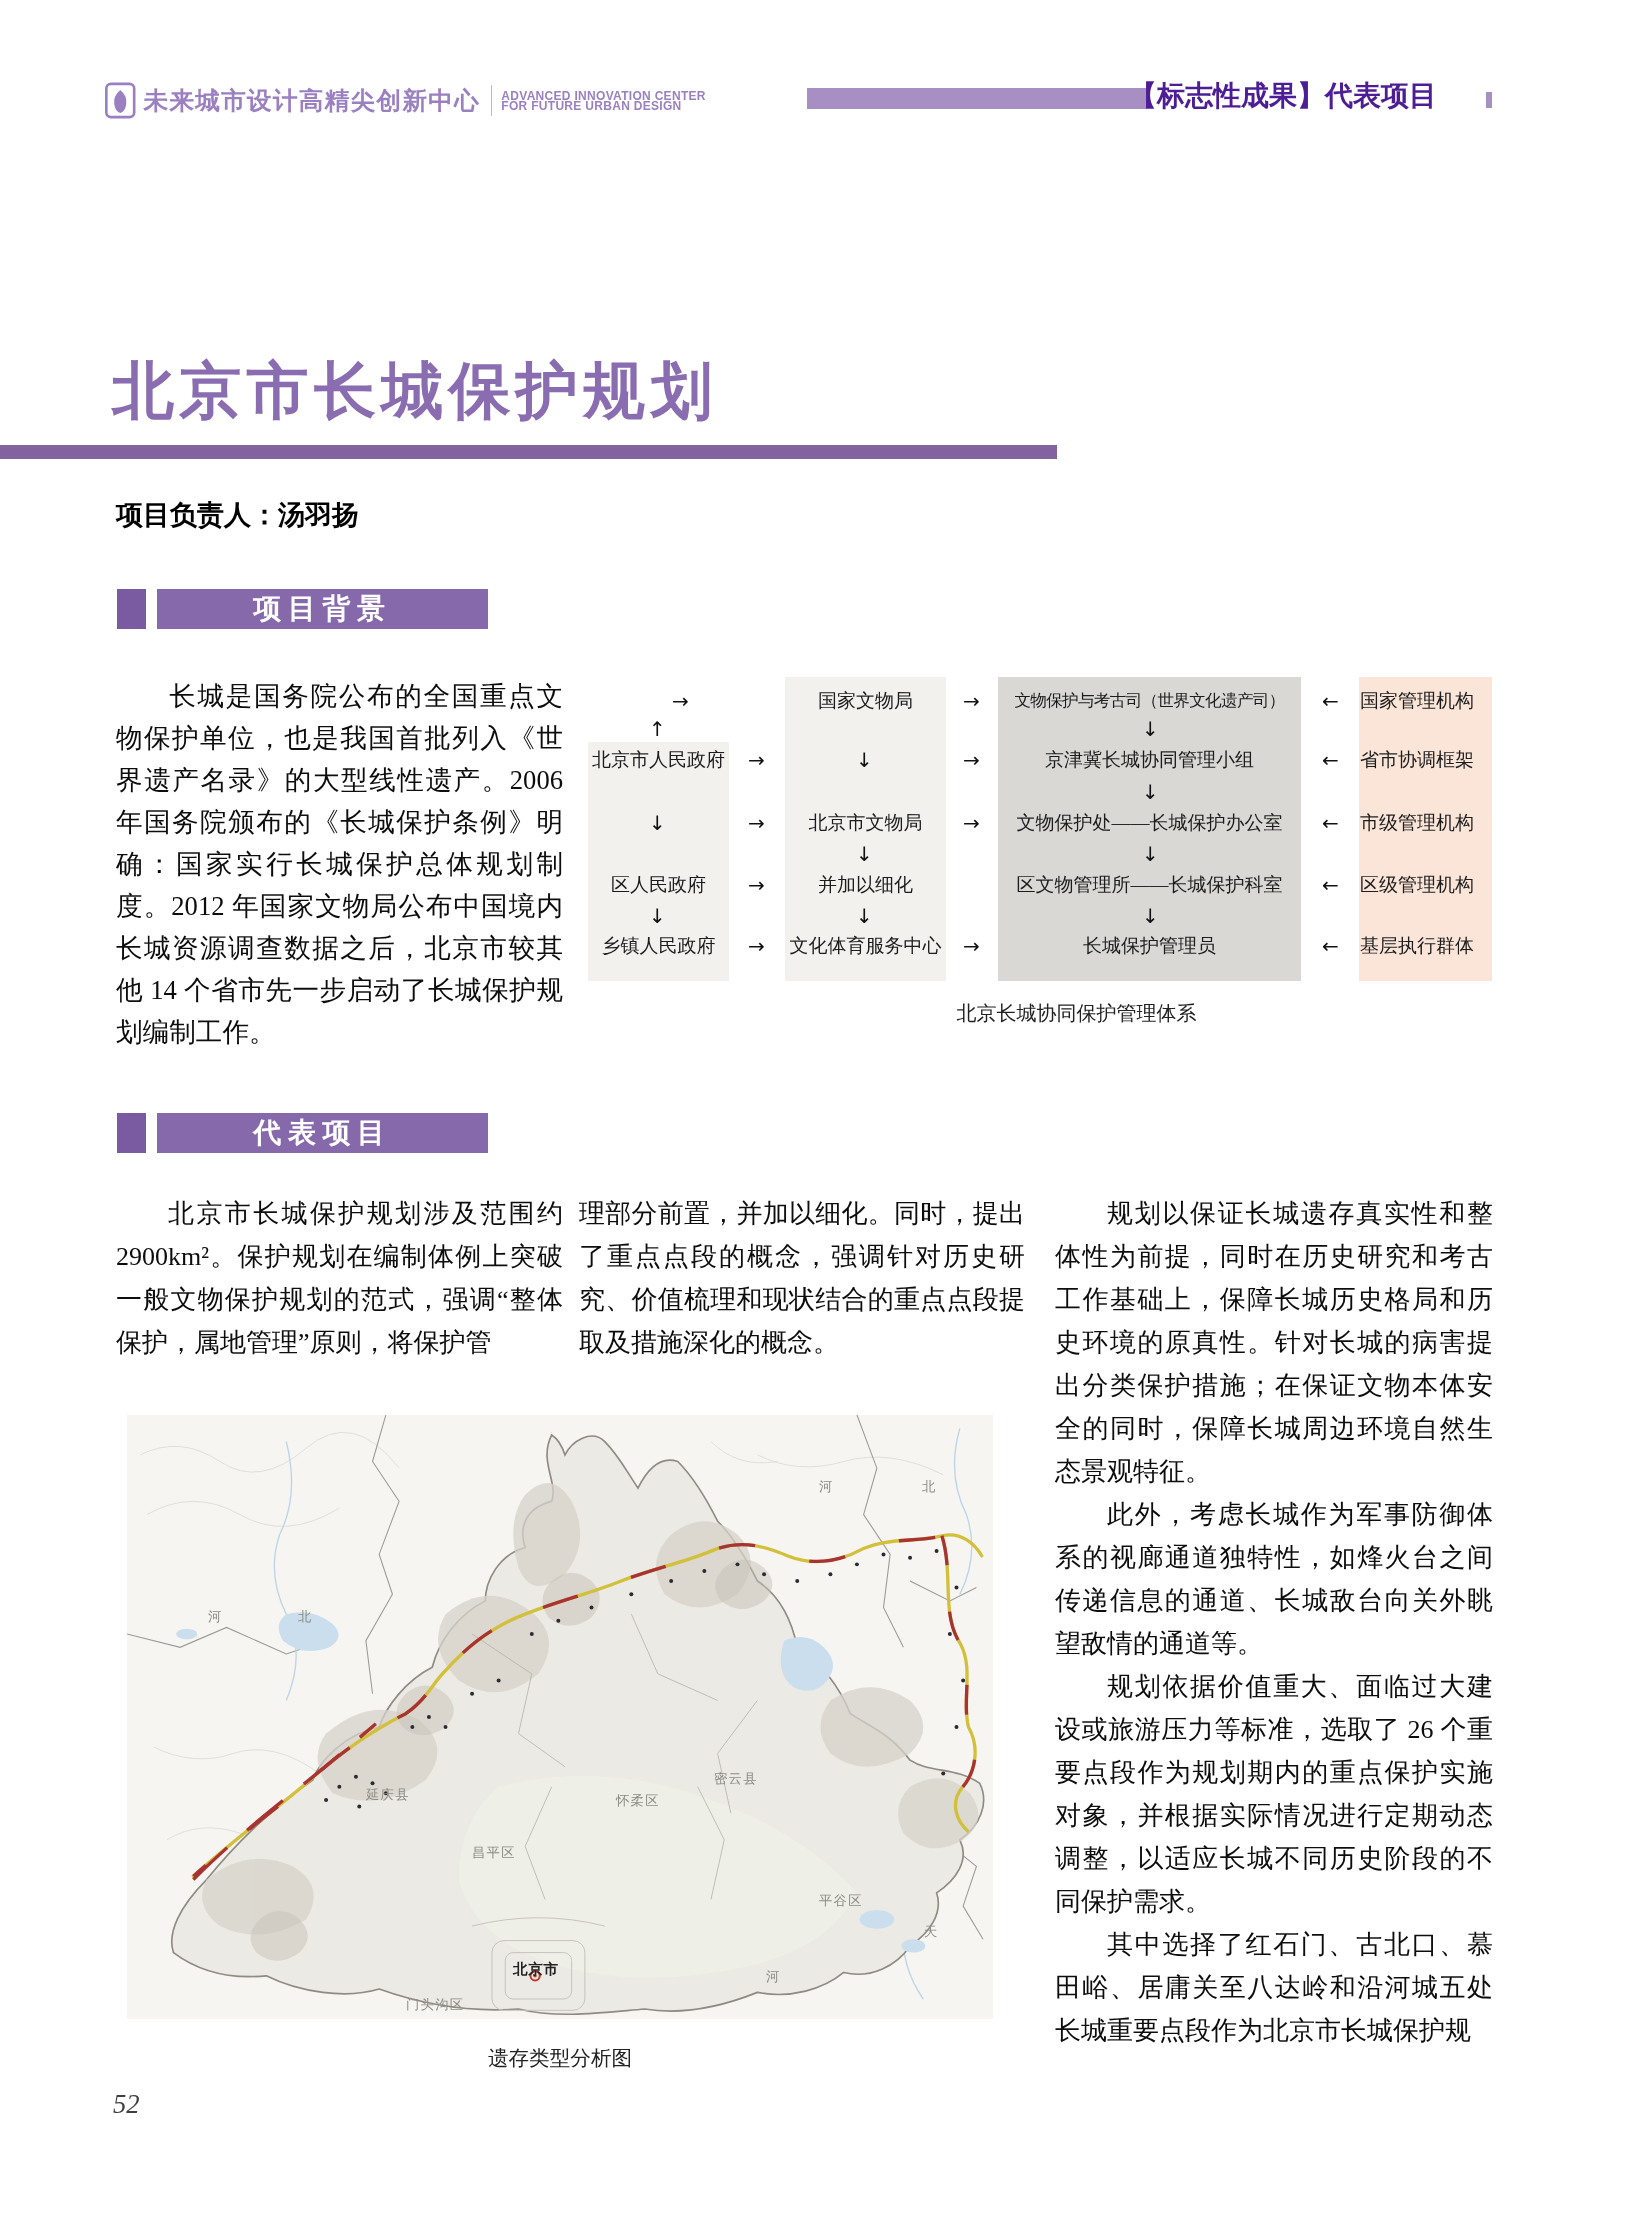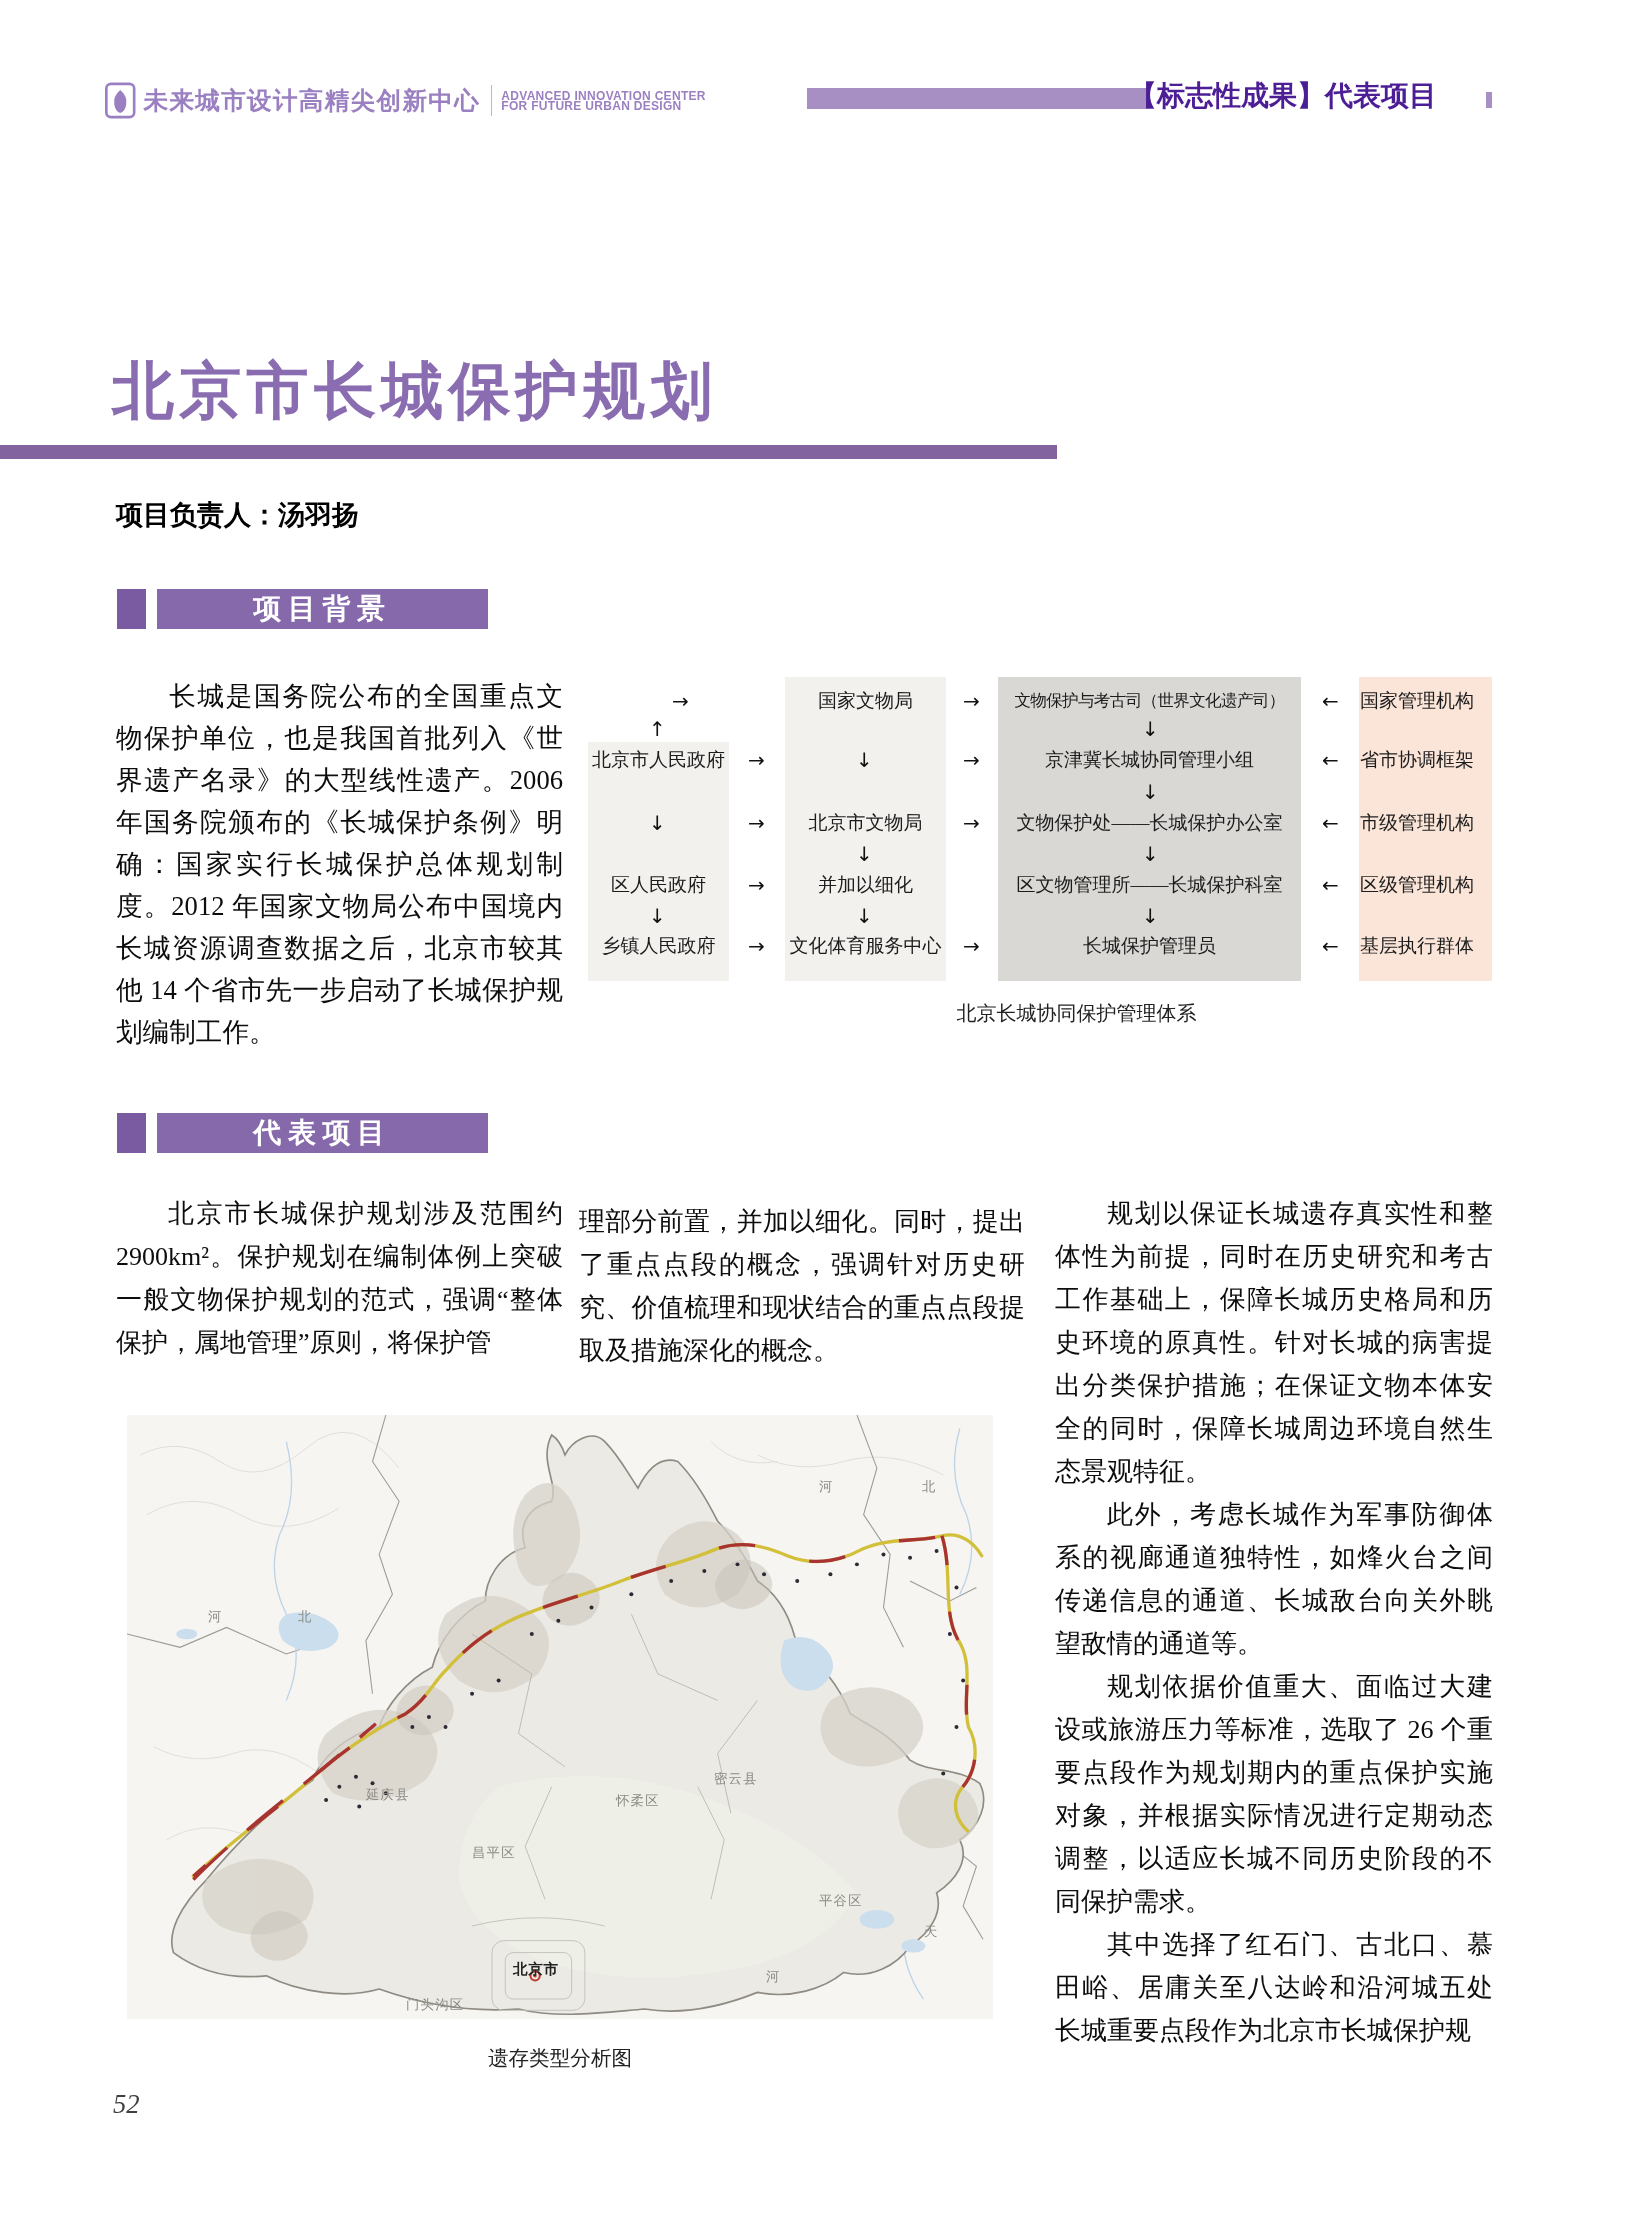--- a/index.html
+++ b/index.html
@@ -37,21 +37,21 @@
     display:flex;align-items:center;justify-content:center;}
   .sec-box span{font-family:"Liberation Sans","DejaVu Sans",sans-serif;font-weight:bold;
     font-size:28px;color:#fff;letter-spacing:6.6px;}
 
   
   .para{font-size:26.6px;line-height:42px;text-align:justify;color:#0d0d0d;}
   .indent{text-indent:2em;}
   .bg-para{position:absolute;left:116px;top:675px;width:447px;}
   .cols .para{font-size:26px;line-height:43px;}
   .col1{position:absolute;left:116px;top:1192px;width:447px;}
-  .col2{position:absolute;left:579px;top:1192px;width:446px;margin-top:8px;}
+  .col2{position:absolute;left:579px;top:1192px;width:446px;}
   .col3{position:absolute;left:1055px;top:1192px;width:438px;}
   .col3 p{margin:0;text-indent:2em;}
 
   
   .diagram{position:absolute;left:588px;top:677px;width:906px;height:362px;
     font-size:19px;color:#1c1c1c;}
   .dg-box{position:absolute;}
   .dg-c1{left:0;top:65px;width:141px;height:239px;background:#f2f1ee;}
   .dg-c2{left:197px;top:0;width:161px;height:304px;background:#f2f1ee;}
   .dg-c3{left:410px;top:0;width:303px;height:304px;background:#d9d8d5;}

